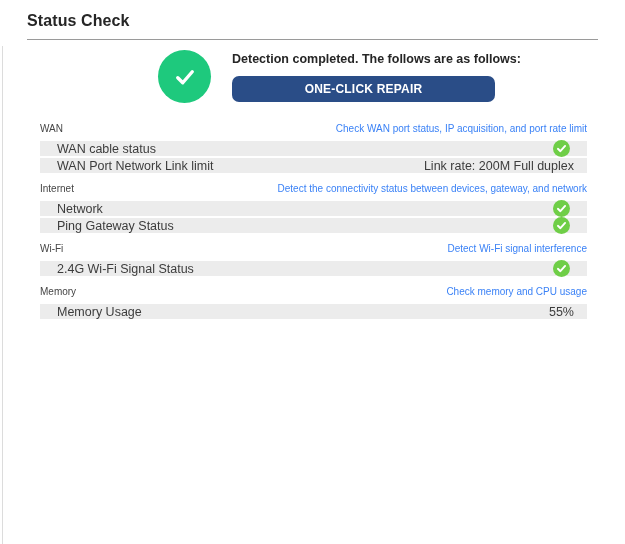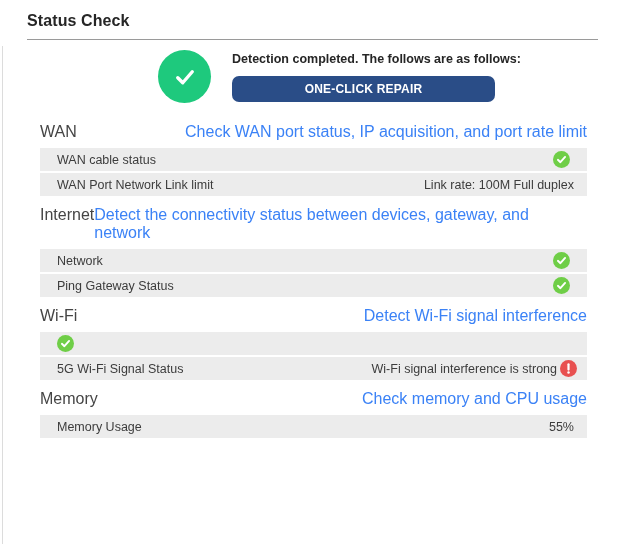--- a/index.html
+++ b/index.html
@@ -18,24 +18,24 @@
                display: flex; align-items: center; justify-content: center; }
   .hero-right { margin-left: 21px; padding-top: 2px; }
   .hero-text { font-size: 12.5px; font-weight: 700; color: #262626; }
   .repair-btn { display: block; margin-top: 10px; width: 263px; height: 26px; background: #2a4d87;
                 color: #ffffff; border: none; border-radius: 7px; font-family: inherit;
                 font-size: 12px; font-weight: 600; letter-spacing: 0.2px; cursor: pointer; }
 
   .sections { margin-left: 13px; width: 547px; }
   .check-section { margin-bottom: 10px; }
   .section-header { display: flex; justify-content: space-between; align-items: flex-start;
-                    font-size: 16px; color: #454545; margin-bottom: 7px; }
+                    font-size: 10px; color: #454545; margin-bottom: 7px; }
   .section-desc { color: #3b82f6; }
 
-  .row { height: 23px; background: #ececec; margin-bottom: 2px; display: flex;
+  .row { height: 15px; background: #ececec; margin-bottom: 2px; display: flex;
          align-items: center; justify-content: space-between; padding: 0 10px 0 17px;
          font-size: 12.5px; color: #3c3c3c; }
   .row-right { display: flex; align-items: center; }
   .row-value { margin-right: 3px; }
   .status-icon { width: 17px; height: 17px; display: inline-flex; flex: 0 0 auto; margin-right: 7px; }
   .status-icon.no-inset { margin-right: 0; }
 </style>
 </head>
 <body>
 
@@ -71,21 +71,21 @@
               <svg width="17" height="17" viewBox="0 0 17 17">
                 <circle cx="8.5" cy="8.5" r="8.5" fill="#6fce47"></circle>
                 <path d="M4.9 8.8 L7.4 11.2 L12.1 5.9" fill="none" stroke="#fff" stroke-width="1.9" stroke-linecap="round" stroke-linejoin="round"></path>
               </svg>
             </span>
           </span>
         </div>
         <div class="row">
           <span class="row-label">WAN Port Network Link limit</span>
           <span class="row-right">
-            <span class="row-value">Link rate: 100M Full duplex</span>
+            <span class="row-value">Link rate: 200M Full duplex</span>
           </span>
         </div>
       </section>
       <section class="check-section">
         <div class="section-header">
           <span class="section-name">Internet</span>
           <span class="section-desc">Detect the connectivity status between devices, gateway, and network</span>
         </div>
         <div class="row">
           <span class="row-label">Network</span>
@@ -109,38 +109,26 @@
             </span>
           </span>
         </div>
       </section>
       <section class="check-section">
         <div class="section-header">
           <span class="section-name">Wi-Fi</span>
           <span class="section-desc">Detect Wi-Fi signal interference</span>
         </div>
         <div class="row">
+          <span class="row-label">2.4G Wi-Fi Signal Status</span>
           <span class="row-right">
             <span class="status-icon">
               <svg width="17" height="17" viewBox="0 0 17 17">
                 <circle cx="8.5" cy="8.5" r="8.5" fill="#6fce47"></circle>
                 <path d="M4.9 8.8 L7.4 11.2 L12.1 5.9" fill="none" stroke="#fff" stroke-width="1.9" stroke-linecap="round" stroke-linejoin="round"></path>
-              </svg>
-            </span>
-          </span>
-        </div>
-        <div class="row">
-          <span class="row-label">5G Wi-Fi Signal Status</span>
-          <span class="row-right">
-            <span class="row-value">Wi-Fi signal interference is strong</span>
-            <span class="status-icon no-inset">
-              <svg width="17" height="17" viewBox="0 0 17 17">
-                <circle cx="8.5" cy="8.5" r="8.5" fill="#e85151"></circle>
-                <line x1="8.5" y1="4.3" x2="8.5" y2="9.6" stroke="#fff" stroke-width="2.2" stroke-linecap="round"></line>
-                <circle cx="8.5" cy="12.6" r="1.25" fill="#fff"></circle>
               </svg>
             </span>
           </span>
         </div>
       </section>
       <section class="check-section">
         <div class="section-header">
           <span class="section-name">Memory</span>
           <span class="section-desc">Check memory and CPU usage</span>
         </div>

